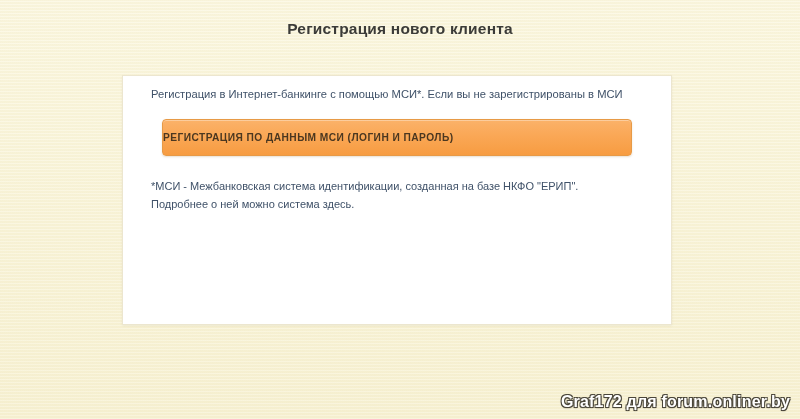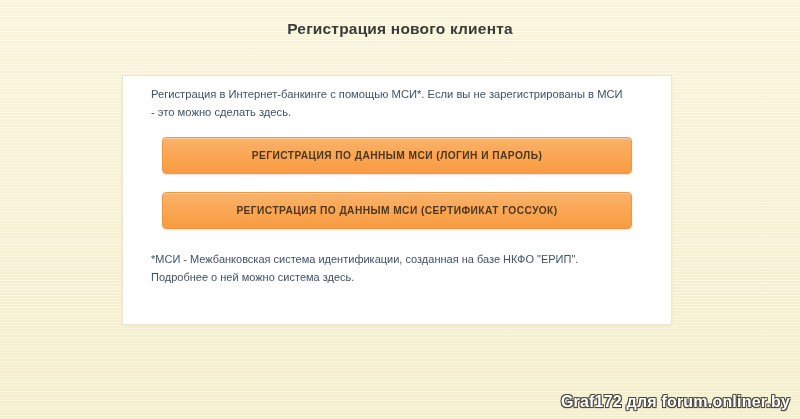--- a/index.html
+++ b/index.html
@@ -78,21 +78,21 @@
     height: 37px;
     margin: 0 auto;
     border: 1px solid #e79a46;
     border-radius: 4px;
     background: linear-gradient(180deg, #fbb269 0%, #faa857 42%, #f79c41 100%);
     color: #4b3720;
     font-family: "Liberation Sans", sans-serif;
     font-size: 10.2px;
     font-weight: bold;
     letter-spacing: 0.45px;
-    text-align: center;
+    text-align: left;
     line-height: 35px;
     cursor: pointer;
     box-shadow: inset 0 1px 0 rgba(255,255,255,0.35),
                 0 1px 2px rgba(150,110,50,0.22);
     padding: 0;
   }
   .btn-primary { margin-top: 16px; }
   .btn-secondary { margin-top: 18px; }
 
   .footnote {
@@ -128,26 +128,24 @@
 
 <div class="page-bg"></div>
 
 <div class="page-title">Регистрация нового клиента</div>
 
 <div class="card">
   <div class="card-inner">
 
     <div class="intro-text">
       <span class="line">Регистрация в Интернет-банкинге с помощью МСИ*. Если вы не зарегистрированы в МСИ</span>
-      <span class="line">- это можно сделать здесь.</span>
     </div>
 
     <div class="btn-wrap">
       <button class="btn btn-primary">РЕГИСТРАЦИЯ ПО ДАННЫМ МСИ (ЛОГИН И ПАРОЛЬ)</button>
-      <button class="btn btn-secondary">РЕГИСТРАЦИЯ ПО ДАННЫМ МСИ (СЕРТИФИКАТ ГОССУОК)</button>
     </div>
 
     <div class="footnote">
       <span class="line">*МСИ - Межбанковская система идентификации, созданная на базе НКФО "ЕРИП".</span>
       <span class="line">Подробнее о ней можно система здесь.</span>
     </div>
 
   </div>
 </div>
 

